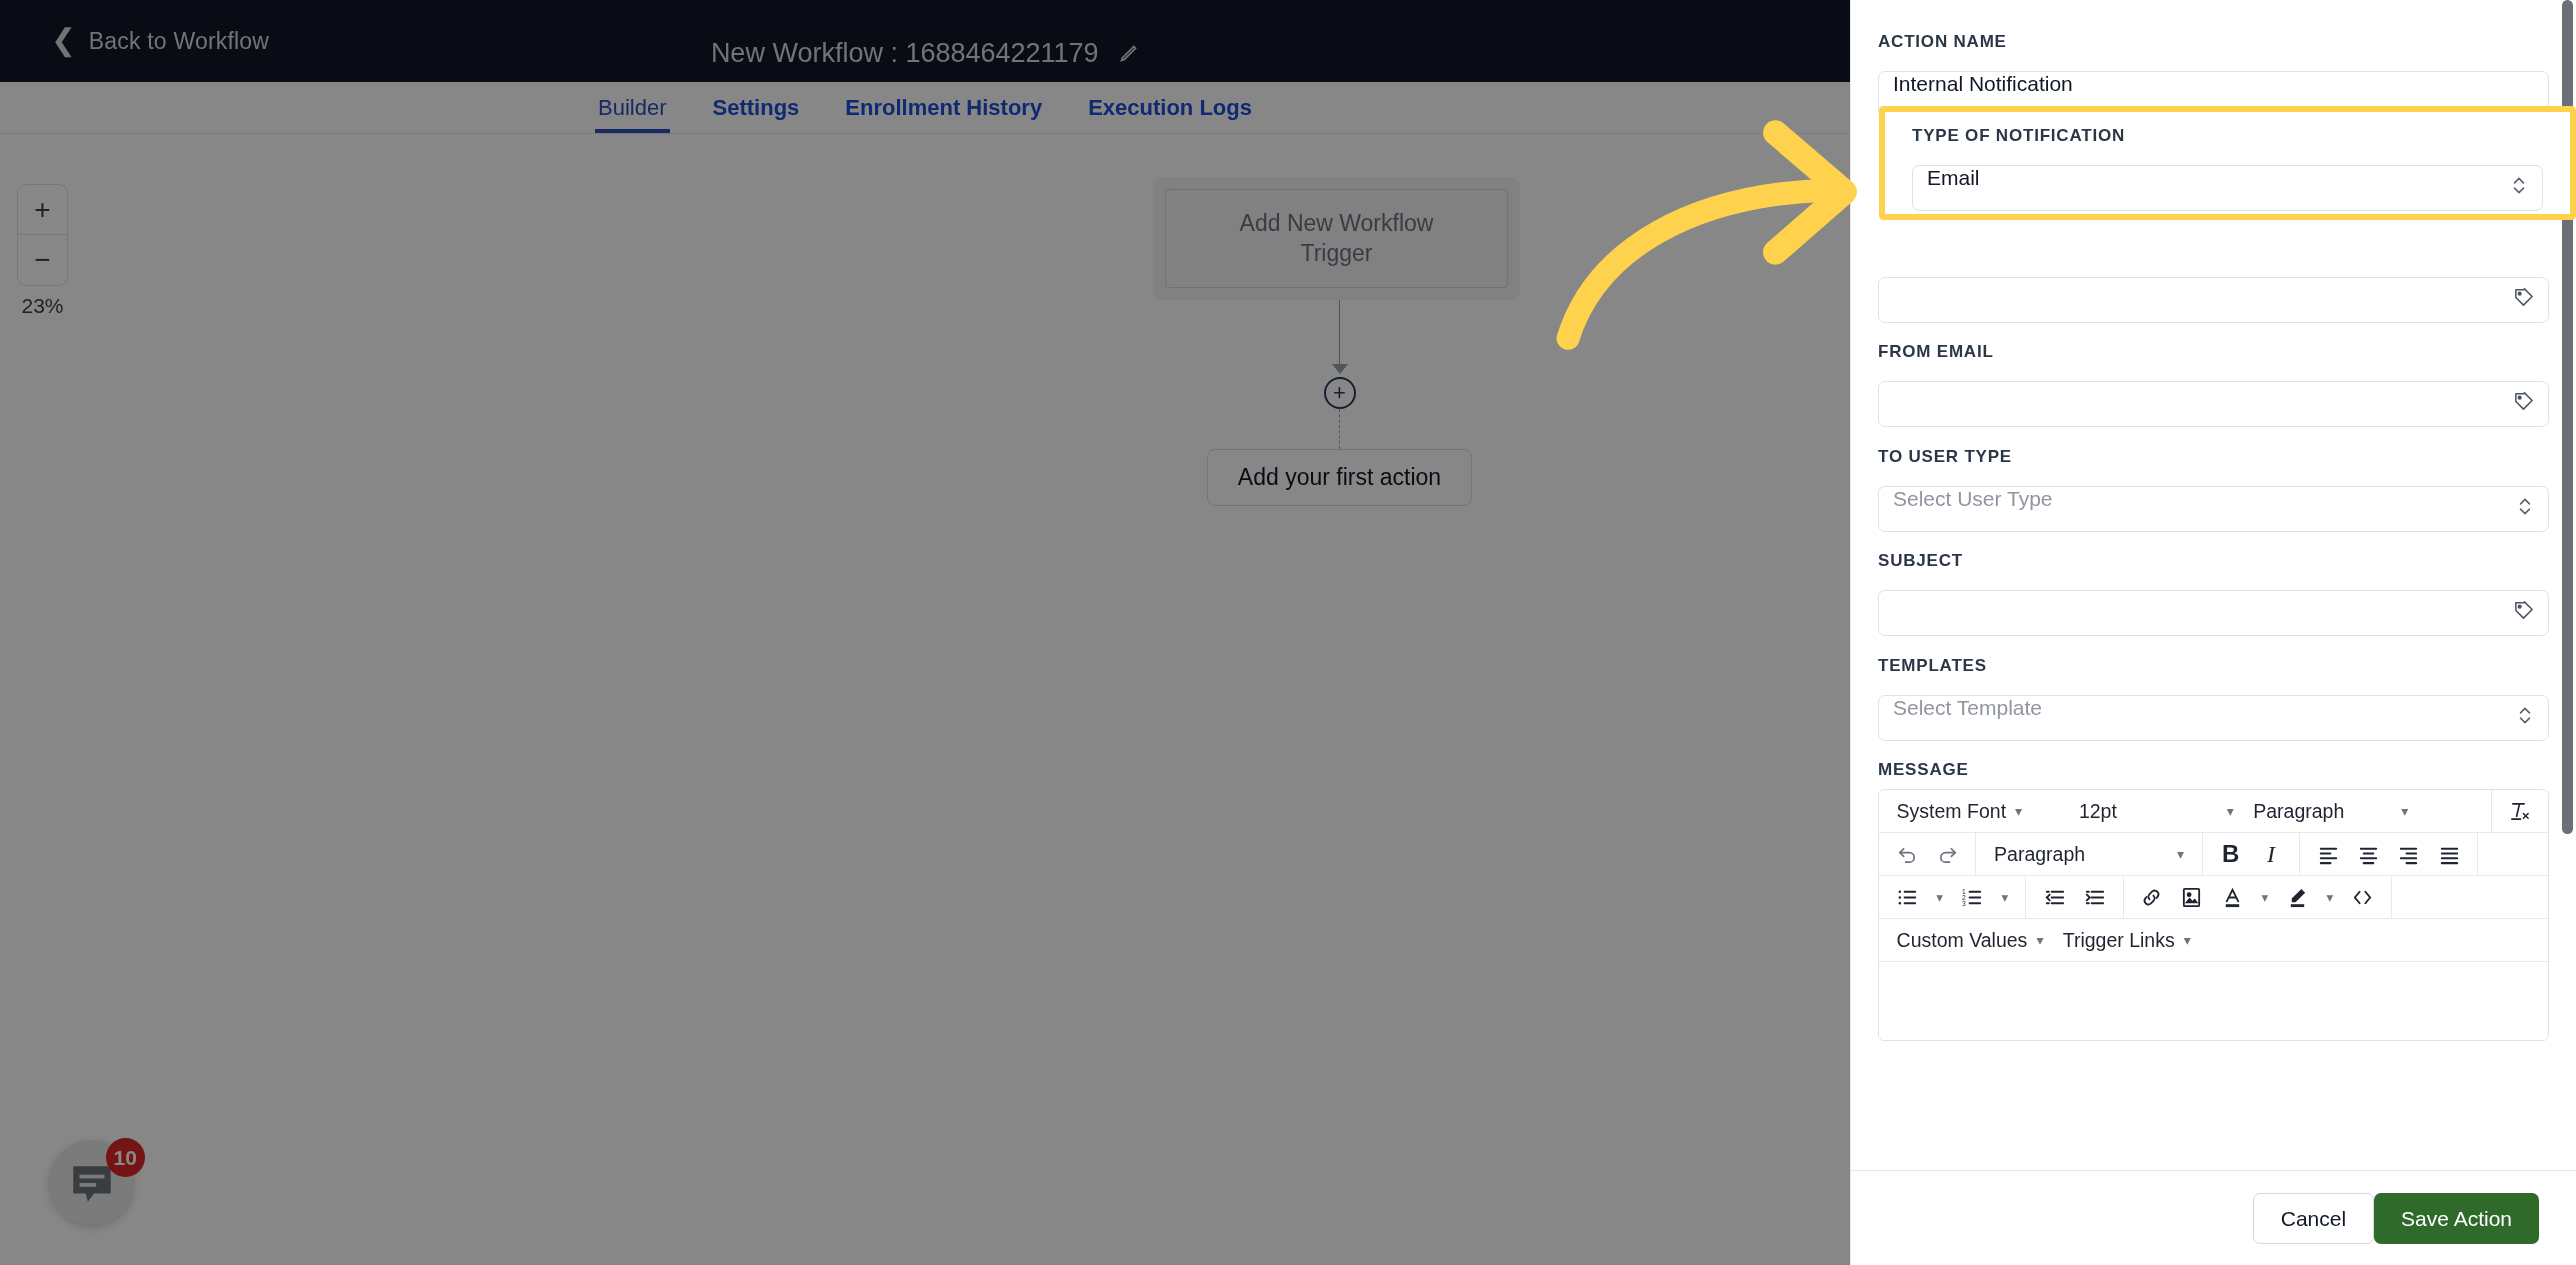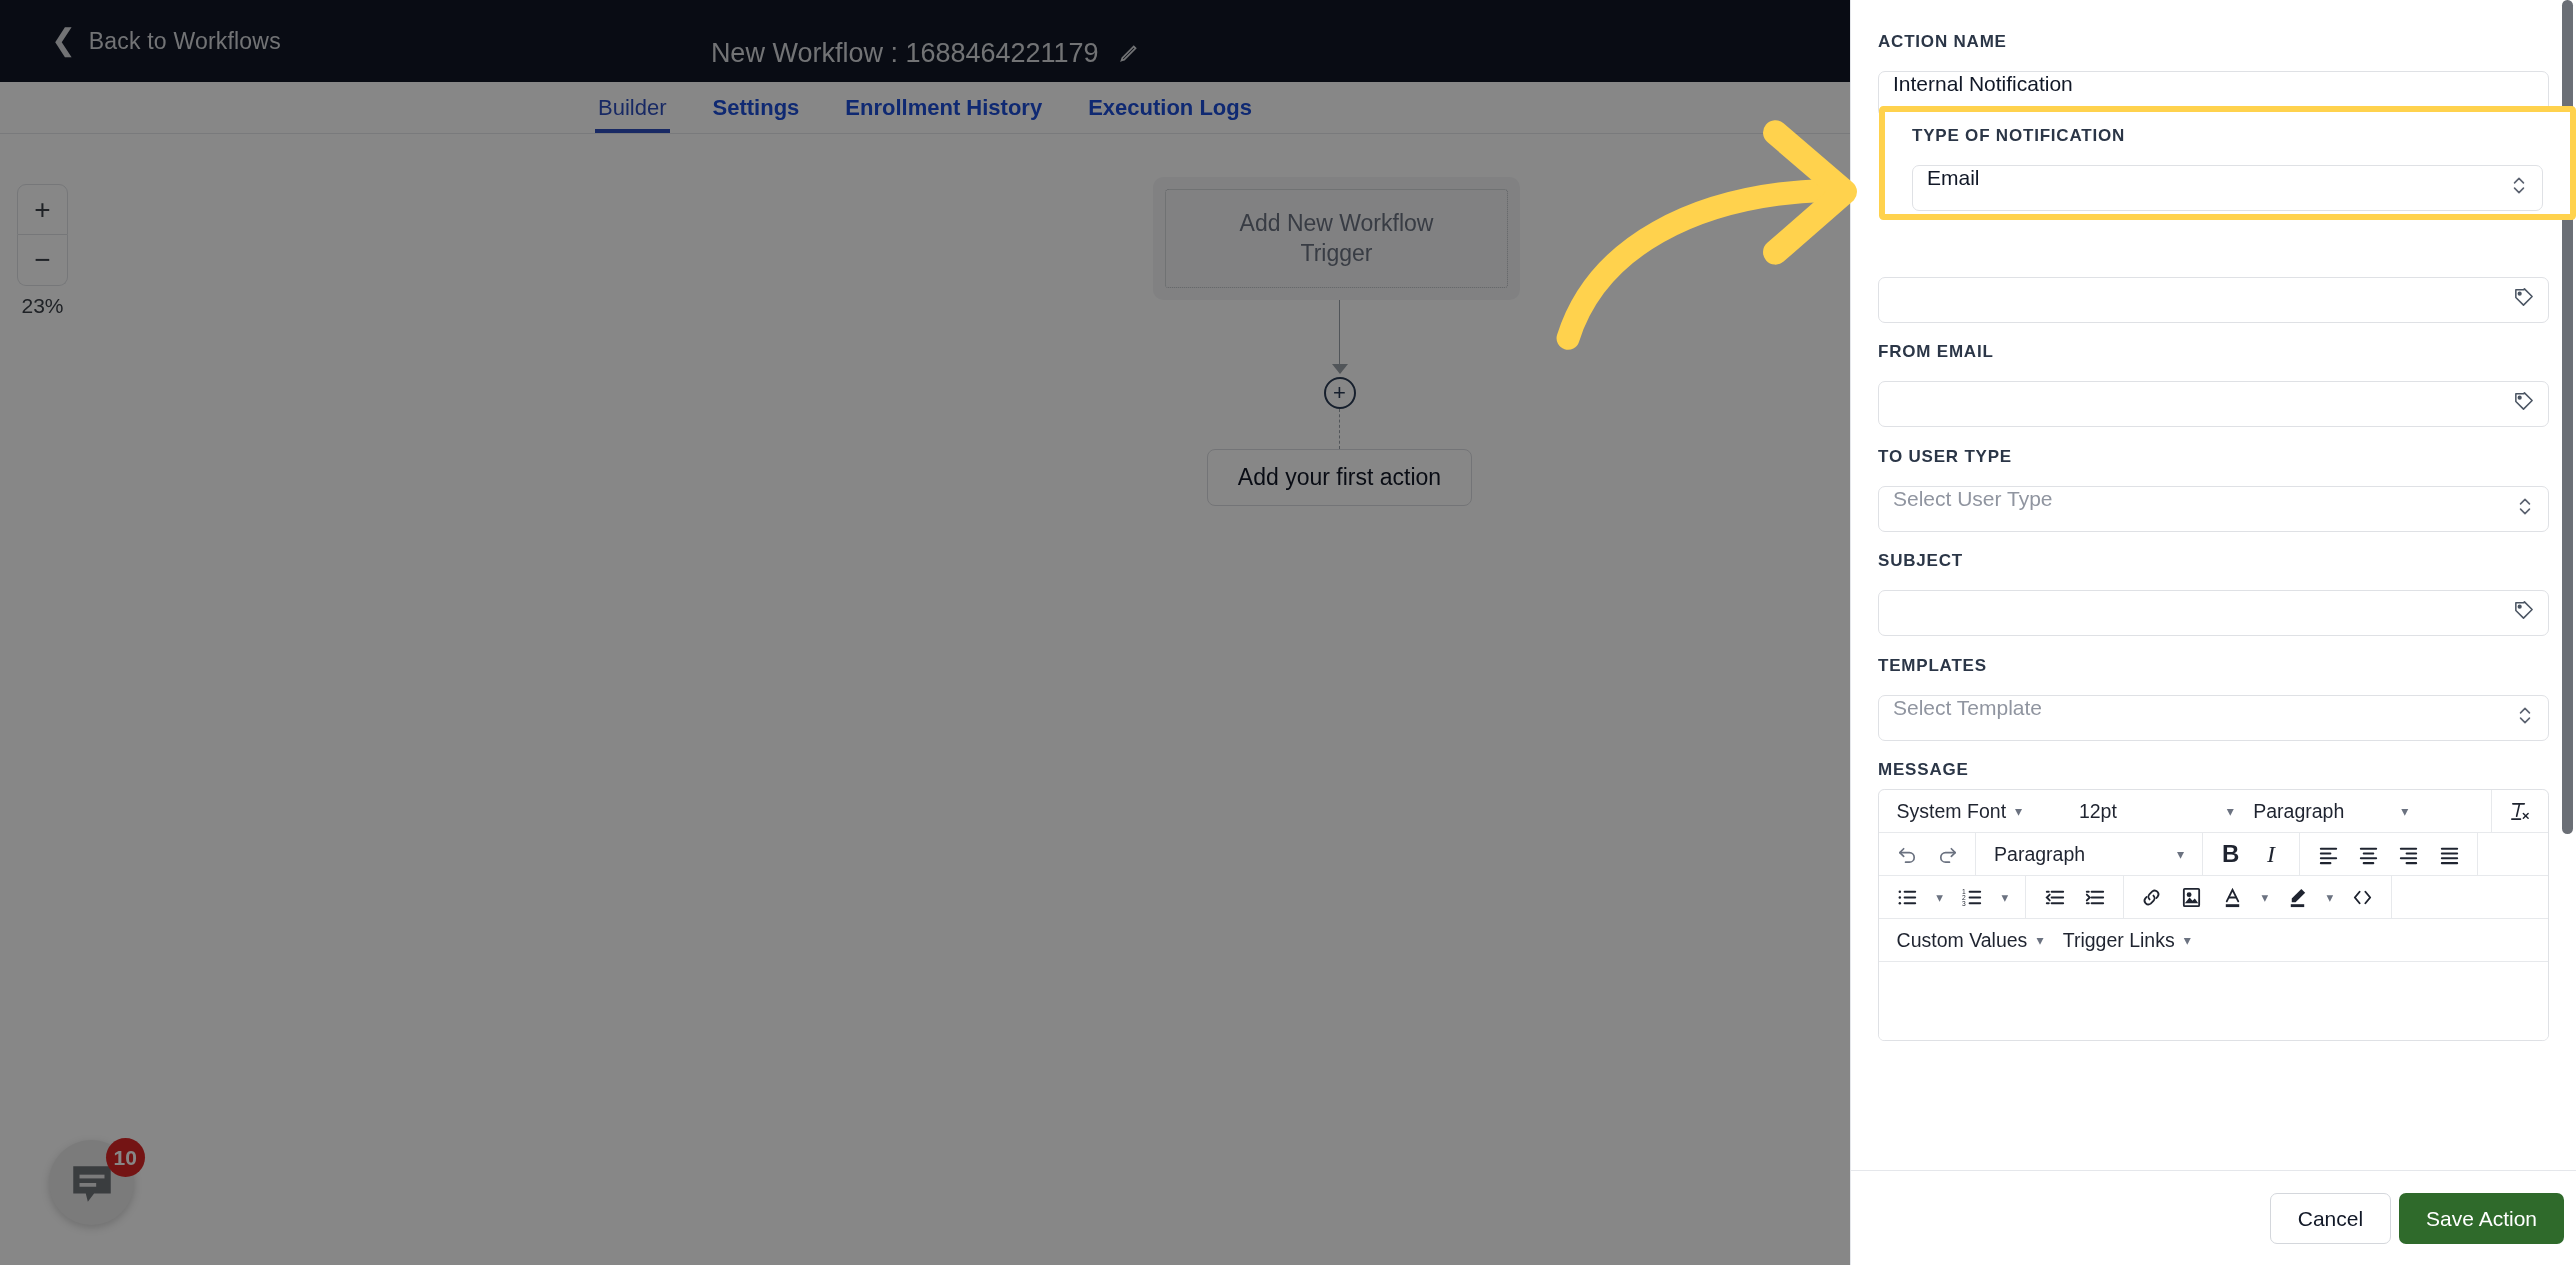--- a/index.html
+++ b/index.html
@@ -151,21 +151,21 @@
   .tb-sel { display:flex; align-items:center; gap:9px; font-size:19.5px; color:#1f2430; padding:0 7px; }
   .tb-sel .caret { color:#6b7280; font-size:14px; }
   .tb-btn { width:35px; height:35px; display:flex; align-items:center; justify-content:center; color:#1f2430; }
   .tb-caret { width:19.5px; height:35px; display:flex; align-items:center; justify-content:center; color:#6b7280; font-size:13.3px; }
   #editor-body { height:78px; background:#fff; }
 
   
   #panel-footer {
     position:absolute; left:0; right:0; bottom:0; height:96px;
     border-top:0.9px solid #e5e7eb; background:#fff;
-    display:flex; align-items:center; justify-content:flex-end; gap:8px; padding-right:12px;
+    display:flex; align-items:center; justify-content:flex-end; gap:0; padding-right:37px;
   }
   #cancel-btn {
     border:0.9px solid #d4d7dc; background:#fff; color:#111827; font-size:21px;
     border-radius:7px; padding:12.4px 27px;
   }
   #save-btn {
     background:#2f6a2b; color:#fff; font-size:21px; border-radius:7px; padding:13.3px 27px; border:none;
   }
 
   
@@ -175,21 +175,21 @@
 </head>
 <body>
 
 <div id="app">
 
   <div id="main-area">
 
     <div id="topbar">
       <div id="back-link">
         <span class="chev">❮</span>
-        <span>Back to Workflows</span>
+        <span>Back to Workflow</span>
       </div>
       <div id="wf-title-wrap">
         <span id="wf-title">New Workflow : 1688464221179</span>
         <span id="wf-title-edit">
           <svg width="21" height="21" viewBox="0 0 24 24" fill="none" stroke="#d7d9dd" stroke-width="2" stroke-linecap="round">
             <path d="M4 20 L7 19 L20 6 L18 4 L5 17 Z"></path>
           </svg>
         </span>
       </div>
     </div>

